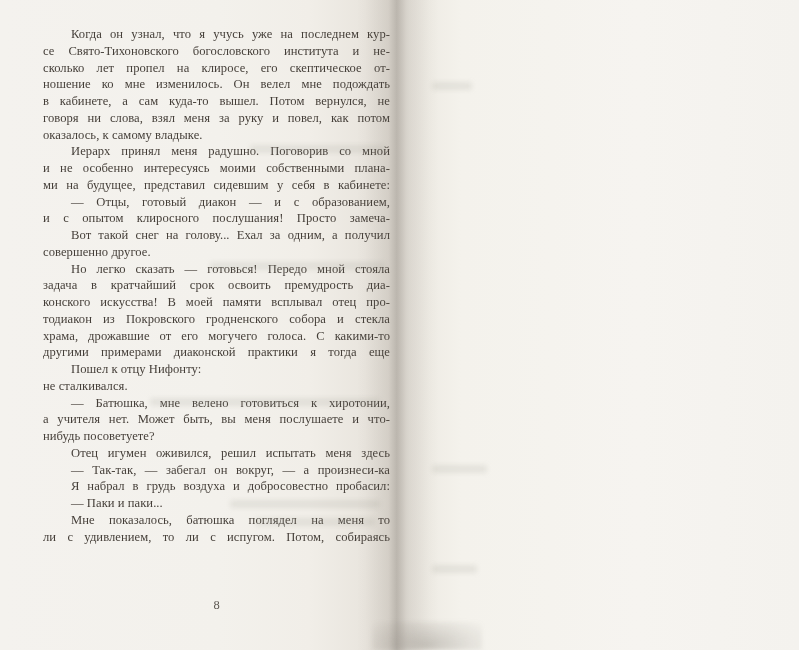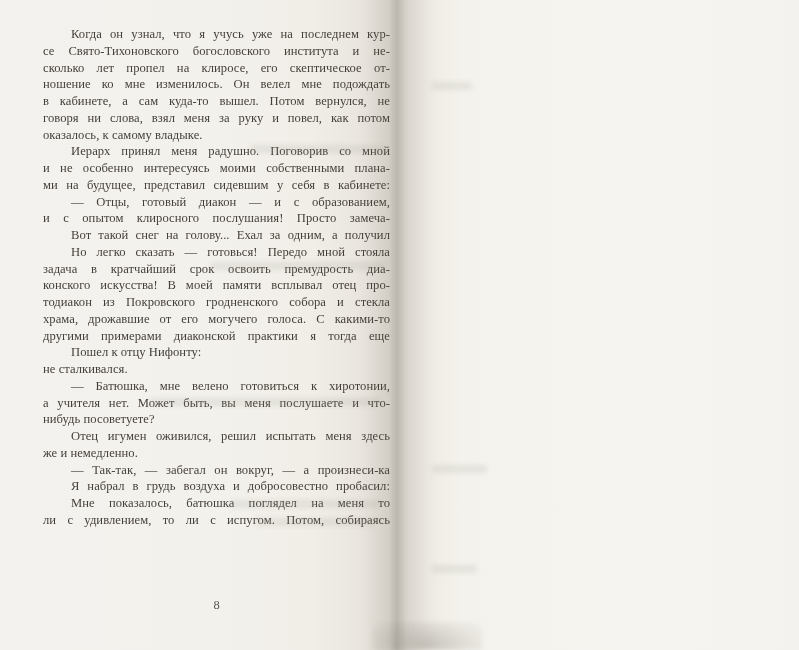--- a/index.html
+++ b/index.html
@@ -119,35 +119,36 @@
         <div class="ln j">ношение ко мне изменилось. Он велел мне подождать</div>
         <div class="ln j">в кабинете, а сам куда-то вышел. Потом вернулся, не</div>
         <div class="ln j">говоря ни слова, взял меня за руку и повел, как потом</div>
         <div class="ln">оказалось, к самому владыке.</div>
         <div class="ln i j">Иерарх принял меня радушно. Поговорив со мной</div>
         <div class="ln j">и не особенно интересуясь моими собственными плана-</div>
         <div class="ln j">ми на будущее, представил сидевшим у себя в кабинете:</div>
         <div class="ln i j">— Отцы, готовый диакон — и с образованием,</div>
         <div class="ln j">и с опытом клиросного послушания! Просто замеча-</div>
         <div class="ln i j">Вот такой снег на голову... Ехал за одним, а получил</div>
+        <div class="ln">совершенно другое.</div>
         <div class="ln i j">Но легко сказать — готовься! Передо мной стояла</div>
         <div class="ln j">задача в кратчайший срок освоить премудрость диа-</div>
         <div class="ln j">конского искусства! В моей памяти всплывал отец про-</div>
         <div class="ln j">тодиакон из Покровского гродненского собора и стекла</div>
         <div class="ln j">храма, дрожавшие от его могучего голоса. С какими-то</div>
         <div class="ln j">другими примерами диаконской практики я тогда еще</div>
         <div class="ln i">Пошел к отцу Нифонту:</div>
         <div class="ln">не сталкивался.</div>
         <div class="ln i j">— Батюшка, мне велено готовиться к хиротонии,</div>
         <div class="ln j">а учителя нет. Может быть, вы меня послушаете и что-</div>
         <div class="ln">нибудь посоветуете?</div>
         <div class="ln i j">Отец игумен оживился, решил испытать меня здесь</div>
-        <div class="ln">же и немедленно.</div>
         <div class="ln i j">— Так-так, — забегал он вокруг, — а произнеси-ка</div>
         <div class="ln i j">Я набрал в грудь воздуха и добросовестно пробасил:</div>
+        <div class="ln i">— Паки и паки...</div>
         <div class="ln i j">Мне показалось, батюшка поглядел на меня то</div>
         <div class="ln j">ли с удивлением, то ли с испугом. Потом, собираясь</div>
       </div>
     <div class="pagenum pn-left">8</div>
   </div>
 
   <div class="page right">
     
     
   </div>

